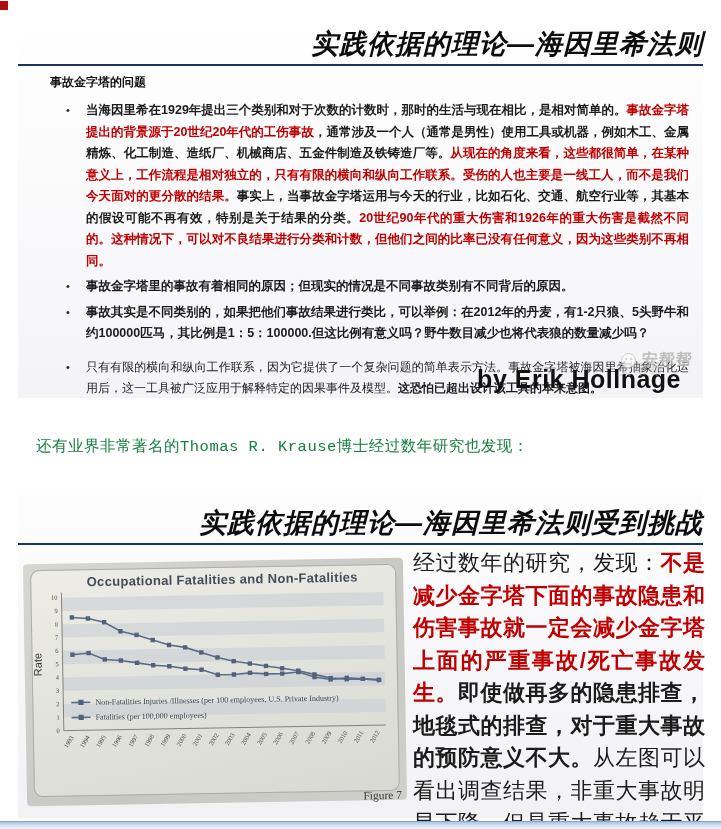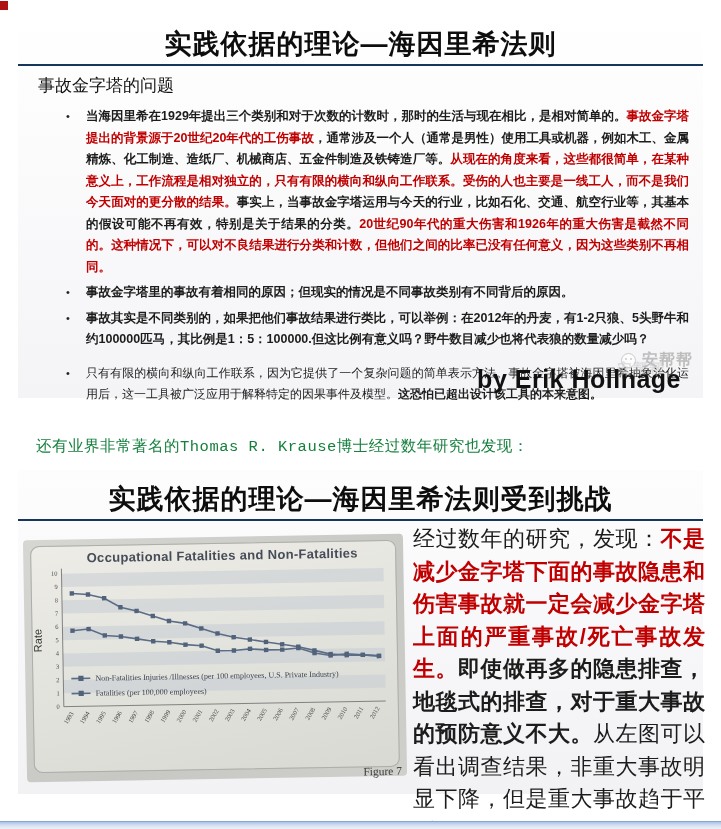--- a/index.html
+++ b/index.html
@@ -17,35 +17,36 @@
     overflow:hidden;
   }
   .corner-artifact{position:absolute;left:0;top:1px;width:8px;height:9px;background:#b01010;}
 
   
   .slide{
     position:absolute;left:18px;width:685px;
     background:linear-gradient(180deg,#ffffff 0%,#f4f4f7 100%);
   }
   #slide1{top:16px;height:382px;}
-  #slide2{top:470px;height:324px;background:linear-gradient(180deg,#fdfdfe 0%,#f2f2f5 100%);}
+  #slide2{top:494px;height:324px;background:linear-gradient(180deg,#fdfdfe 0%,#f2f2f5 100%);}
 
   .slide-title{
-    text-align:center;
+    text-align:right;
     font-weight:800;
     color:#0d0d0d;
     letter-spacing:1px;
+    font-style:italic;
   }
   #slide1 .slide-title{padding-top:11px;font-size:27px;line-height:34px;}
   #slide2 .slide-title{padding-top:12px;font-size:27px;line-height:34px;}
   .title-rule{height:2px;background:var(--navy);margin-top:3px;}
 
   .section-heading{
-    margin:8px 0 0 20px;
-    font-size:17px;font-weight:400;color:#111;
+    margin:8px 0 0 32px;
+    font-size:12px;font-weight:700;color:#111;
   }
 
   
   .bullets{list-style:none;margin:9px 14px 0 42px;}
   .bullets li{
     position:relative;
     padding-left:26px;
     font-size:12.5px;line-height:21.5px;
     font-weight:700;color:var(--ink);
     text-align:justify;

